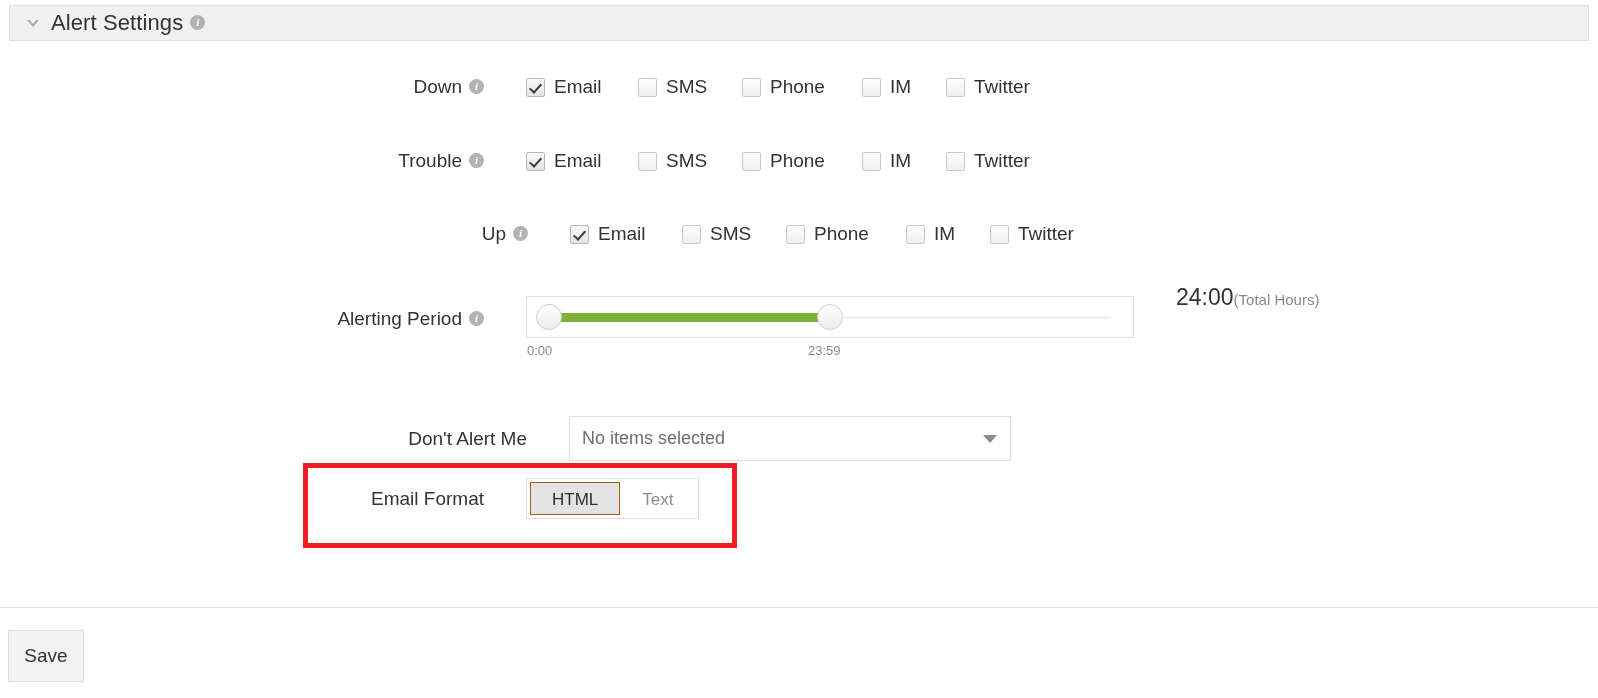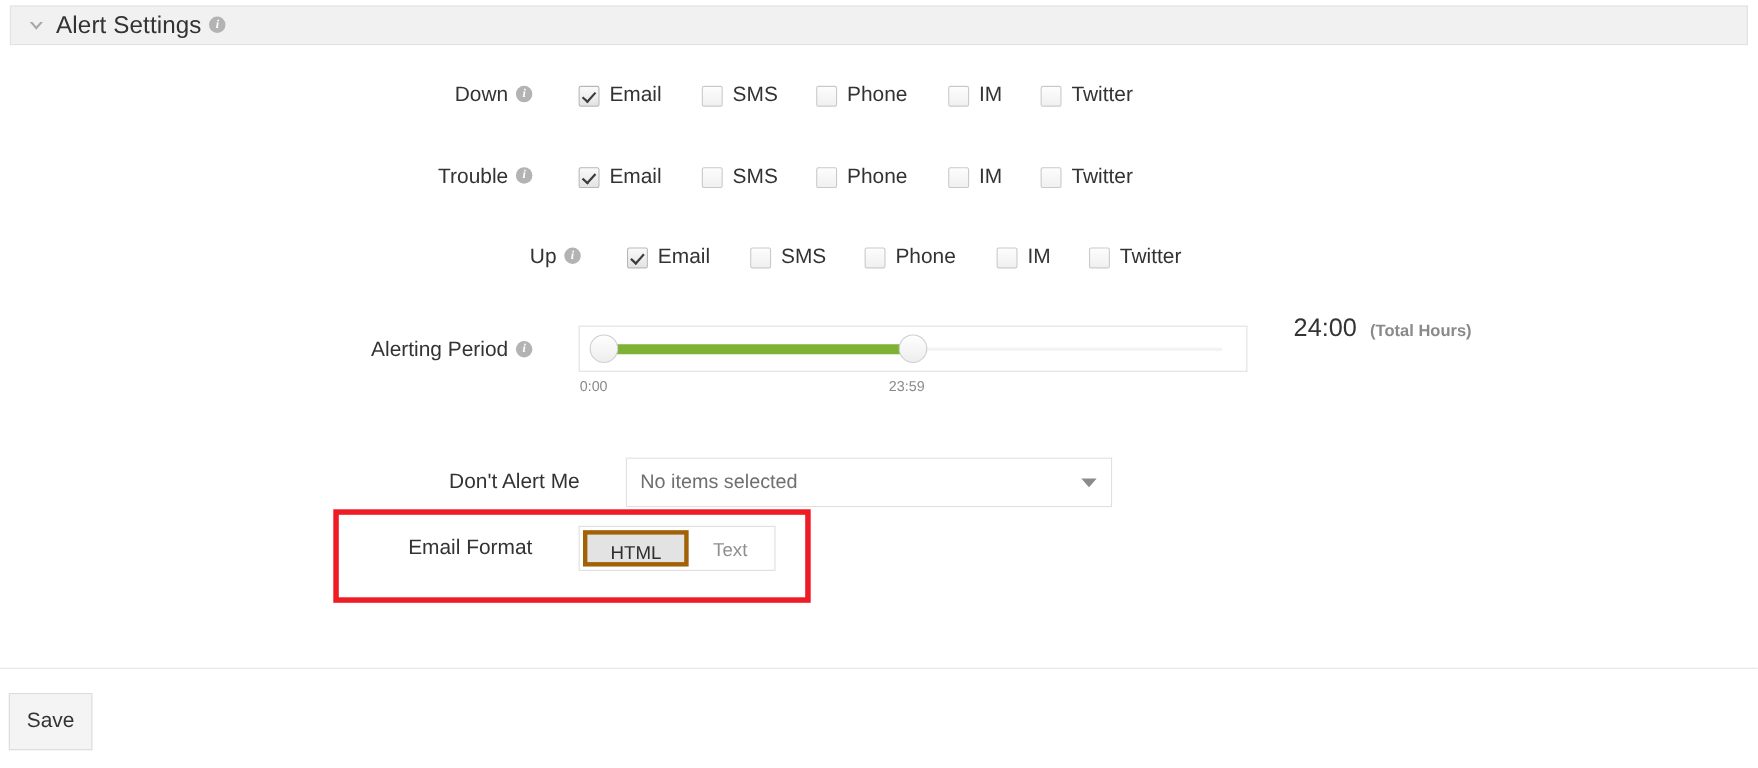--- a/index.html
+++ b/index.html
@@ -194,22 +194,21 @@
     position: relative;
     top: -12px;
   }
   .total-hours .num {
     font-size: 23px;
     color: #333333;
   }
   .total-hours .unit {
     font-size: 15px;
     color: #8a8a8a;
-    margin-left: 12px;
-    font-weight: bold;
+    margin-left: 0;
   }
 
   
   .multiselect {
     width: 442px;
     height: 45px;
     box-sizing: border-box;
     border: 1px solid #e0e0e0;
     background: #ffffff;
     display: flex;
@@ -245,21 +244,21 @@
     padding: 0 21px;
     height: 33px;
     line-height: 33px;
     box-sizing: border-box;
     color: #8f8f8f;
     background: transparent;
     border: 1px solid transparent;
   }
   .btn-seg.active {
     background: #e3e3e3;
-    border: 4px solid #a16207;
+    border: 1px solid #a16207;
     color: #2e2e2e;
   }
 
   
   .highlight-box {
     position: absolute;
     left: 303px;
     top: 463px;
     width: 434px;
     height: 85px;

